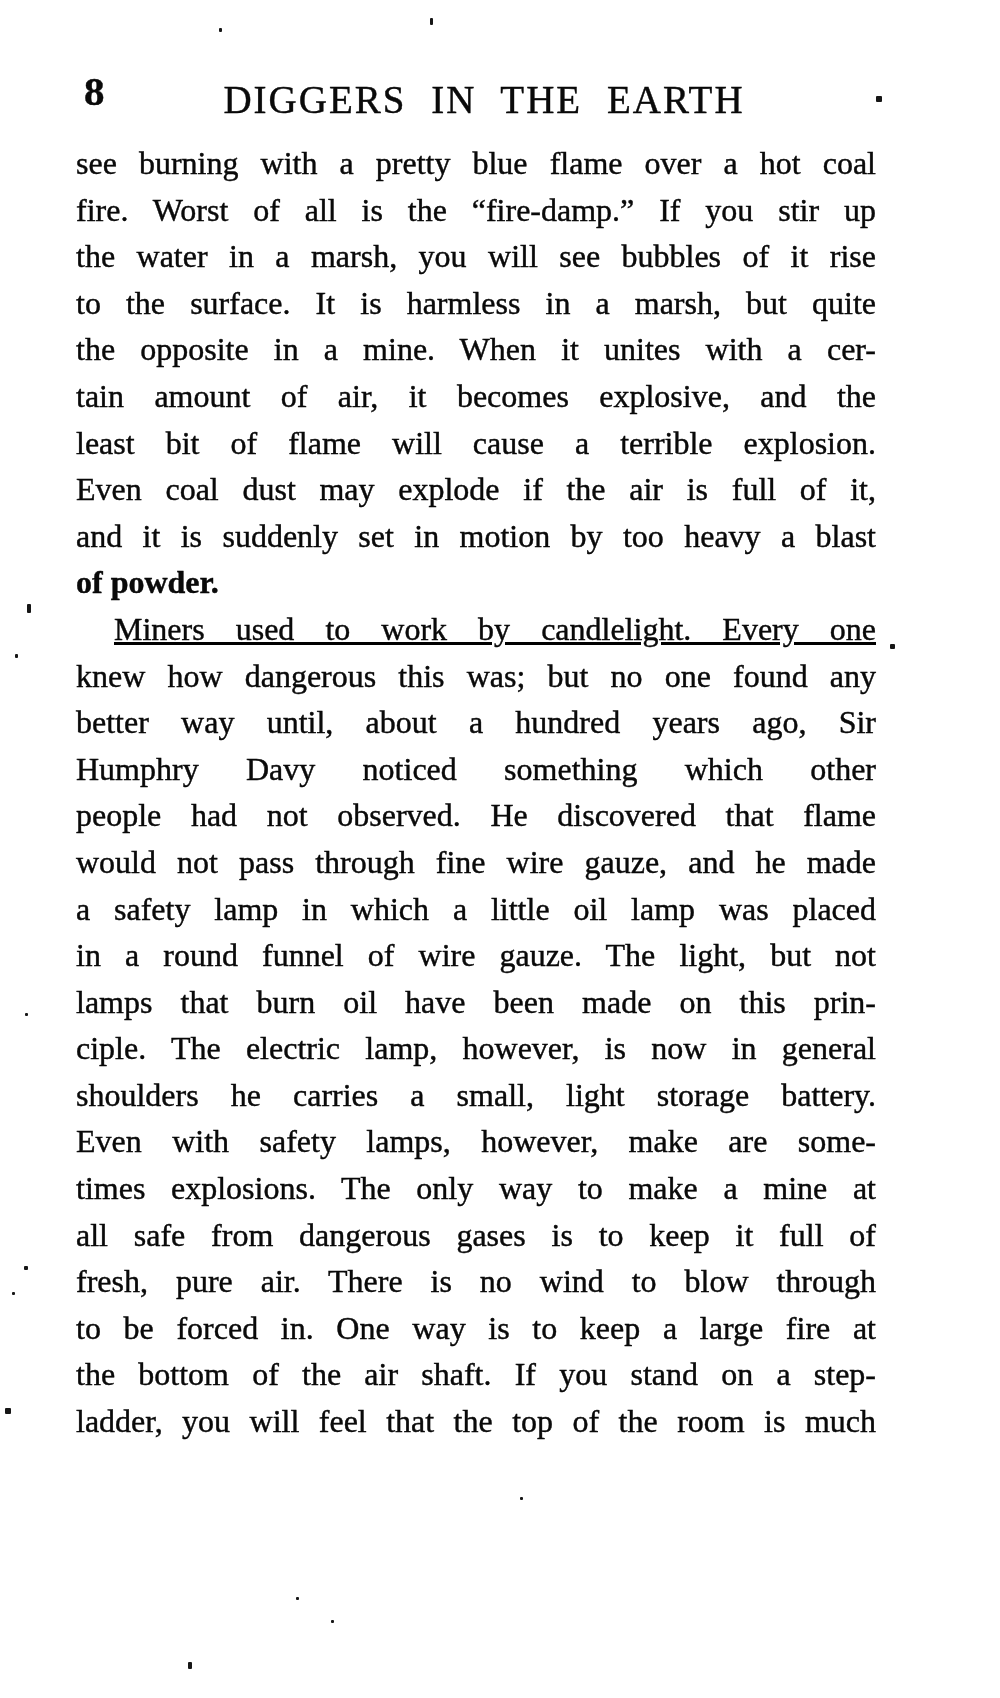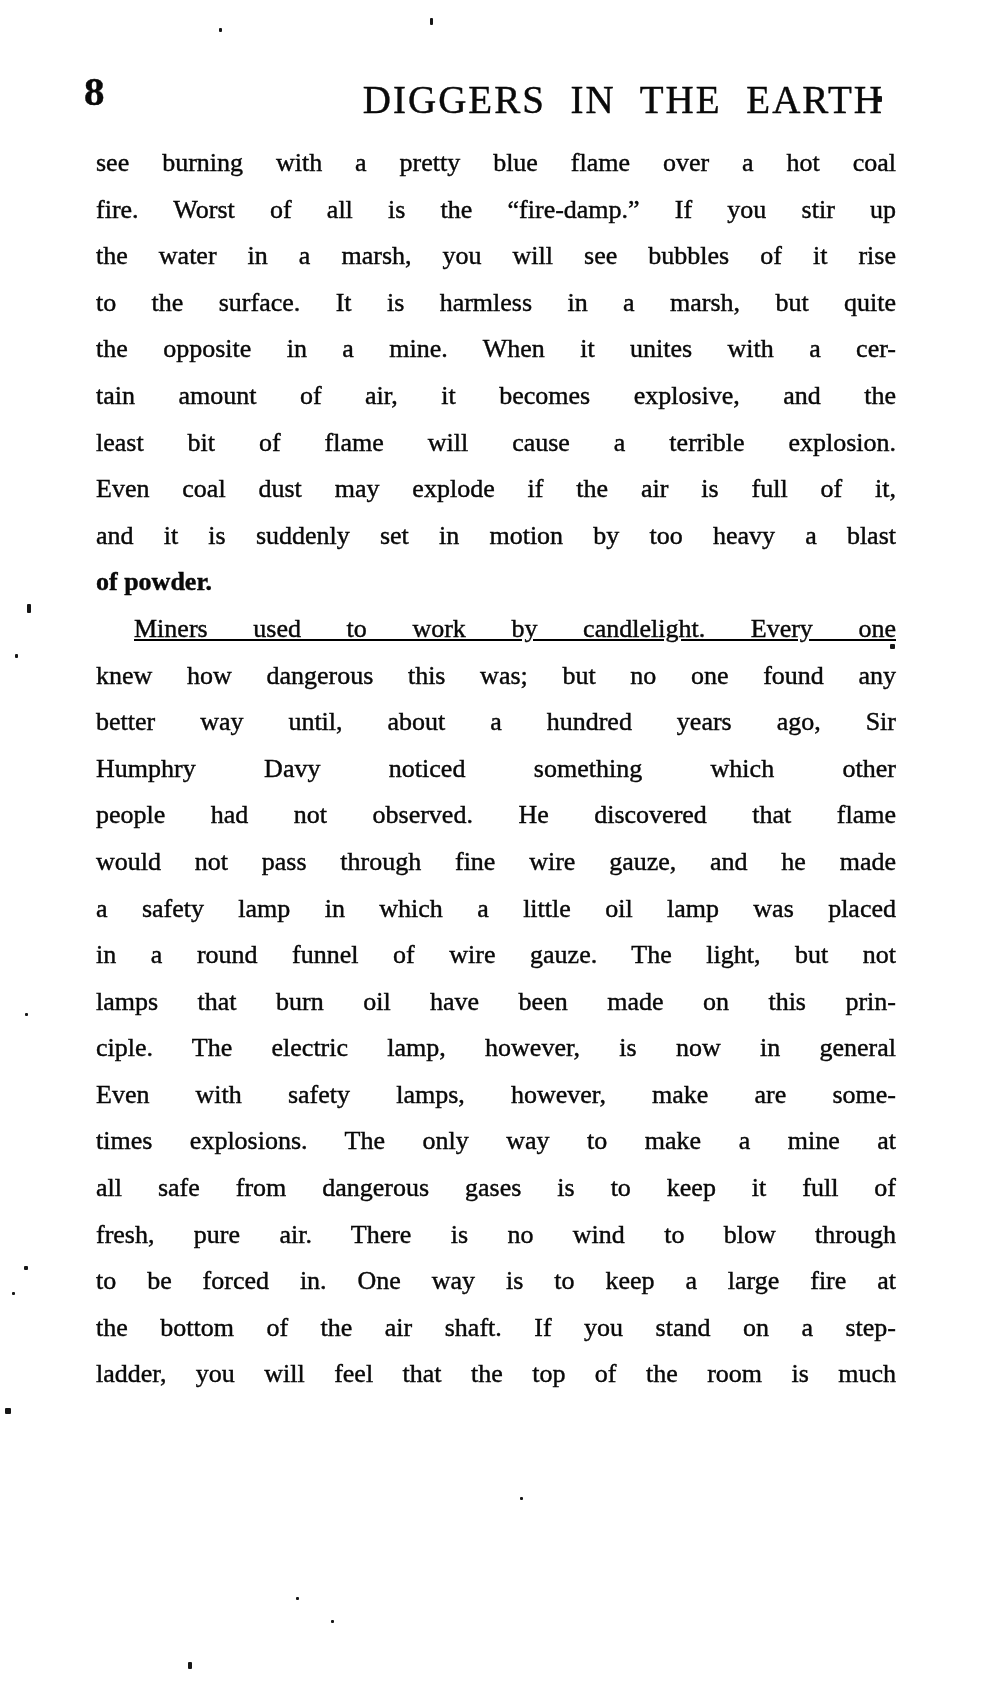--- a/index.html
+++ b/index.html
@@ -25,33 +25,33 @@
     top: 71px;
     font-size: 41px;
     font-weight: 700;
     line-height: 1;
   }
   #page-title {
     position: absolute;
     left: 84px;
     top: 80px;
     width: 800px;
-    text-align: right;
+    text-align: center;
     font-size: 39px;
     line-height: 1;
     letter-spacing: 2px;
     word-spacing: 13px;
     white-space: nowrap;
   }
   #text-block {
     position: absolute;
-    left: 96px;
+    left: 76px;
     top: 140px;
     width: 800px;
-    font-size: 26px;
+    font-size: 32px;
     line-height: 46.6px;
   }
   .line {
     text-align: justify;
     text-align-last: justify;
     white-space: nowrap;
   }
   .line.indent {
     text-indent: 38px;
     text-decoration: underline;
@@ -86,20 +86,21 @@
       <div class="line indent">Miners used to work by candlelight.  Every one</div>
       <div class="line">knew how dangerous this was; but no one found any</div>
       <div class="line">better way until, about a hundred years ago, Sir</div>
       <div class="line">Humphry Davy noticed something which other</div>
       <div class="line">people had not observed.  He discovered that flame</div>
       <div class="line">would not pass through fine wire gauze, and he made</div>
       <div class="line">a safety lamp in which a little oil lamp was placed</div>
       <div class="line">in a round funnel of wire gauze.  The light, but not</div>
       <div class="line">lamps that burn oil have been made on this prin-</div>
       <div class="line">ciple.  The electric lamp, however, is now in general</div>
+      <div class="line">shoulders he carries a small, light storage battery.</div>
       <div class="line">Even with safety lamps, however, make are some-</div>
       <div class="line">times explosions.  The only way to make a mine at</div>
       <div class="line">all safe from dangerous gases is to keep it full of</div>
       <div class="line">fresh, pure air.  There is no wind to blow through</div>
       <div class="line">to be forced in.  One way is to keep a large fire at</div>
       <div class="line">the bottom of the air shaft.  If you stand on a step-</div>
       <div class="line">ladder, you will feel that the top of the room is much</div>
     </div>
 <div class="speck" style="left: 430px; top: 18px; width: 3px; height: 7px;"></div>
     <div class="speck" style="left: 219px; top: 28px; width: 3px; height: 4px;"></div>

